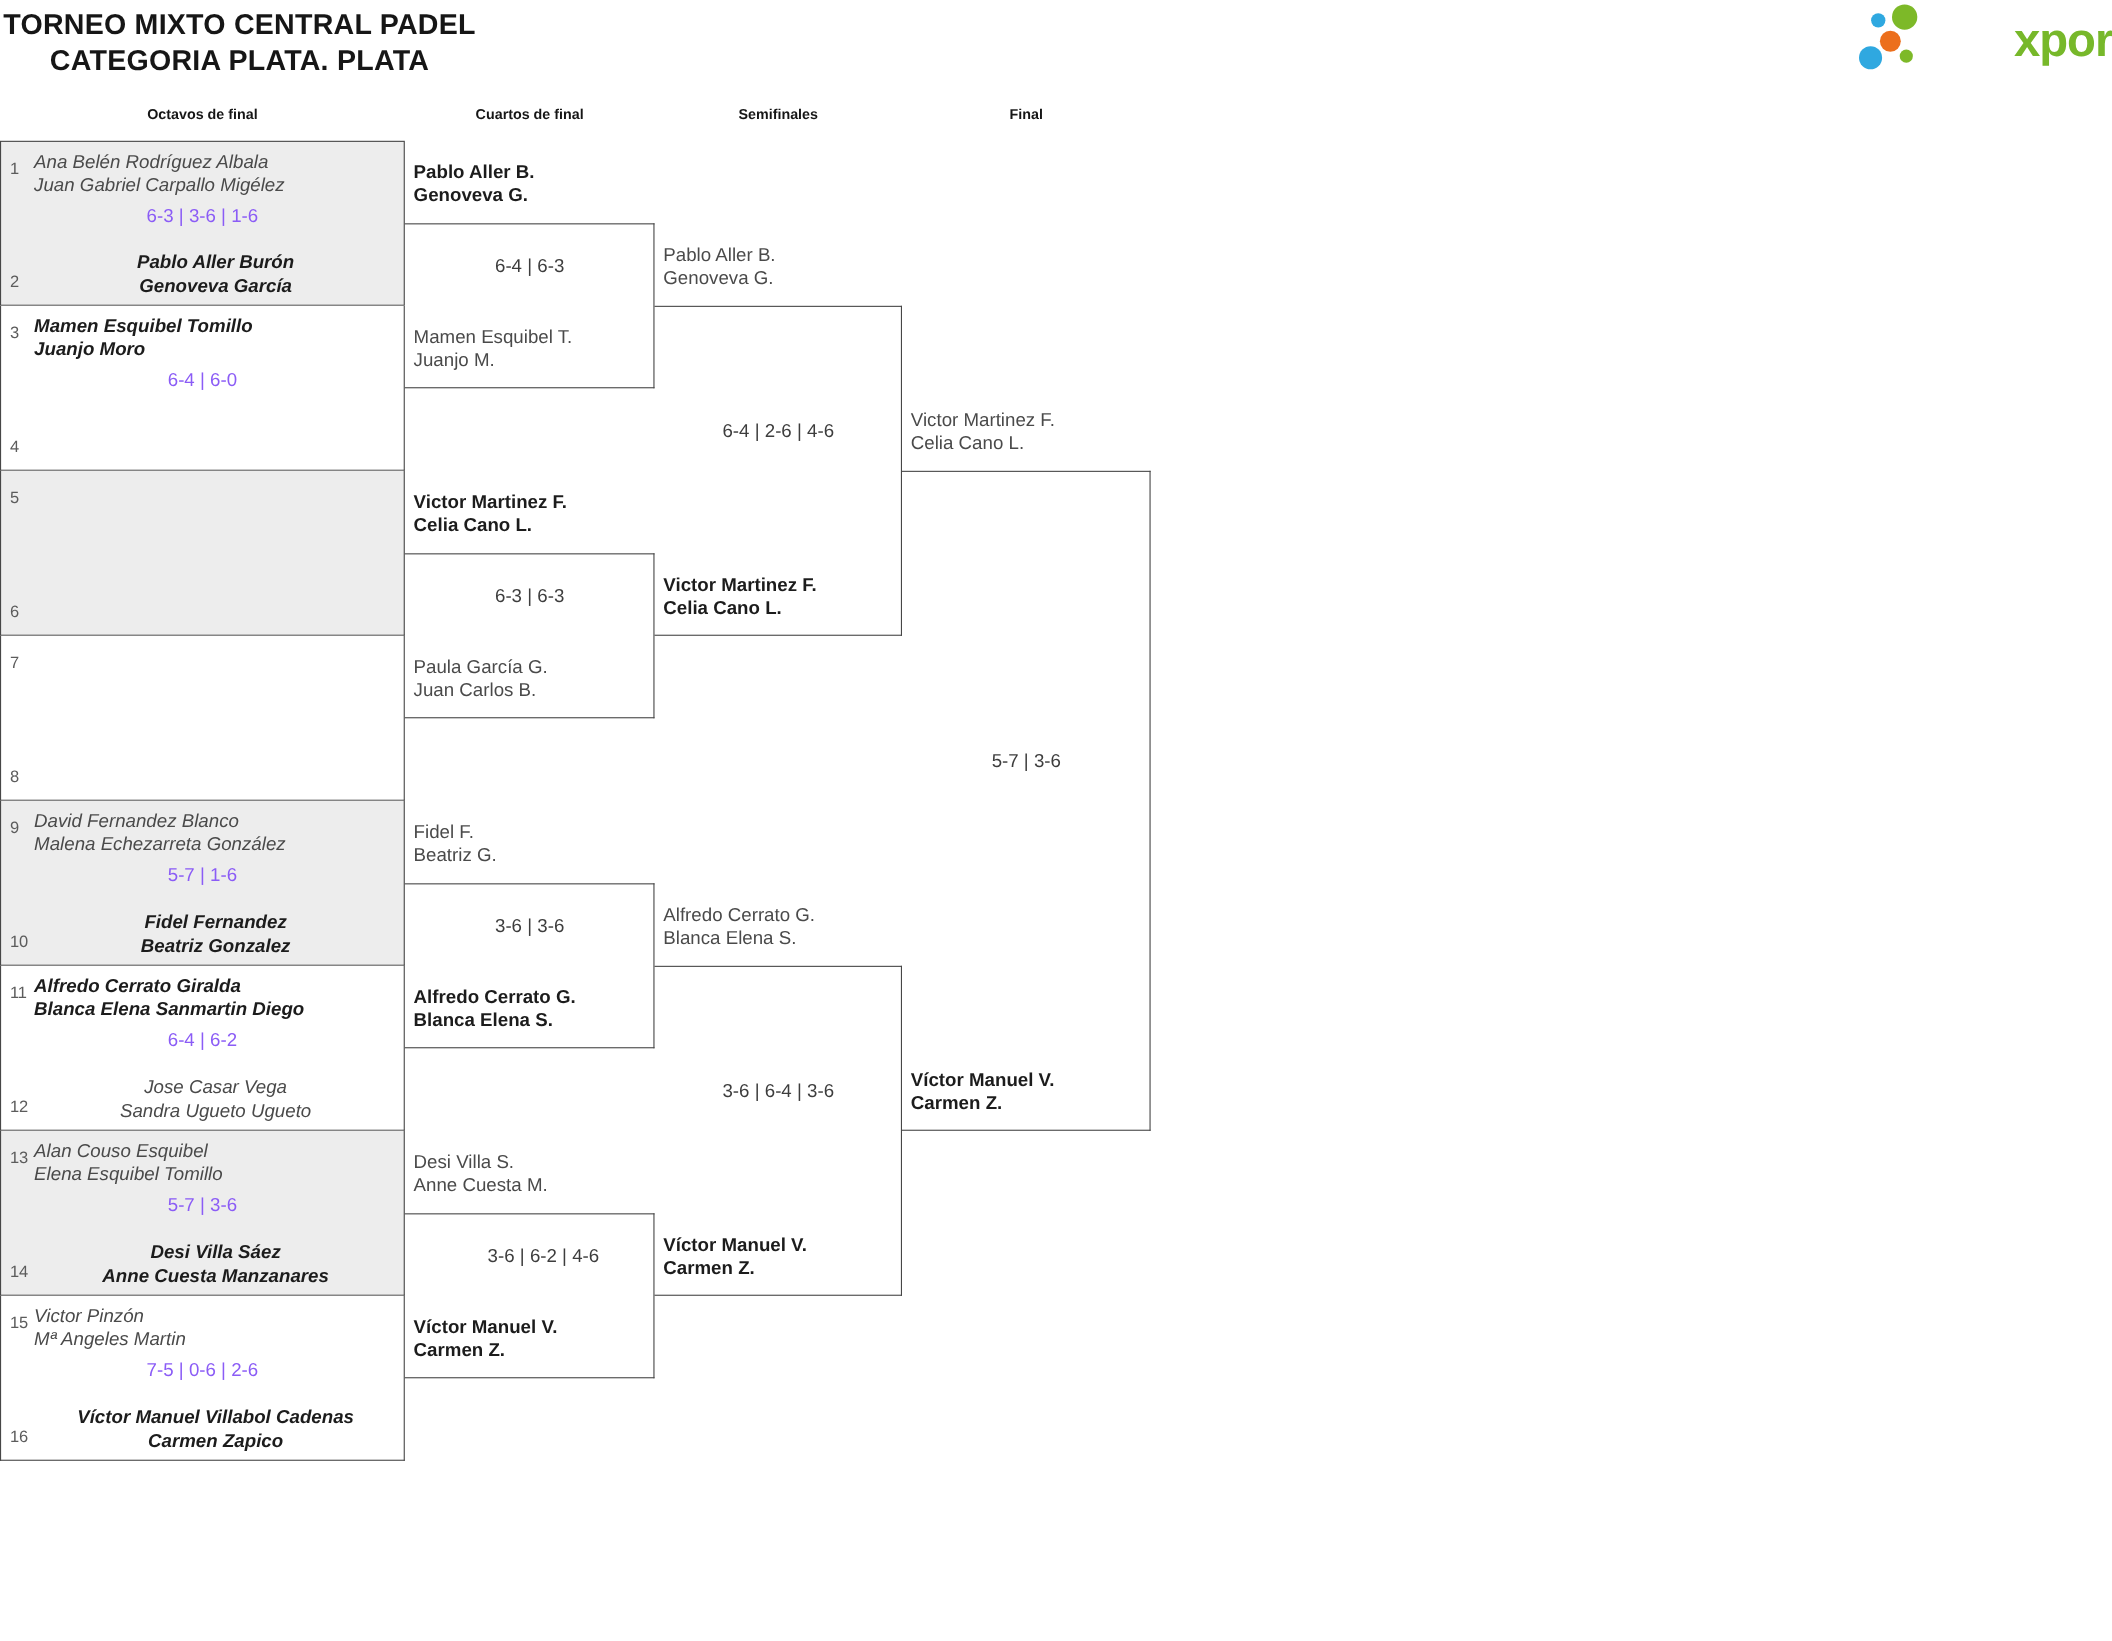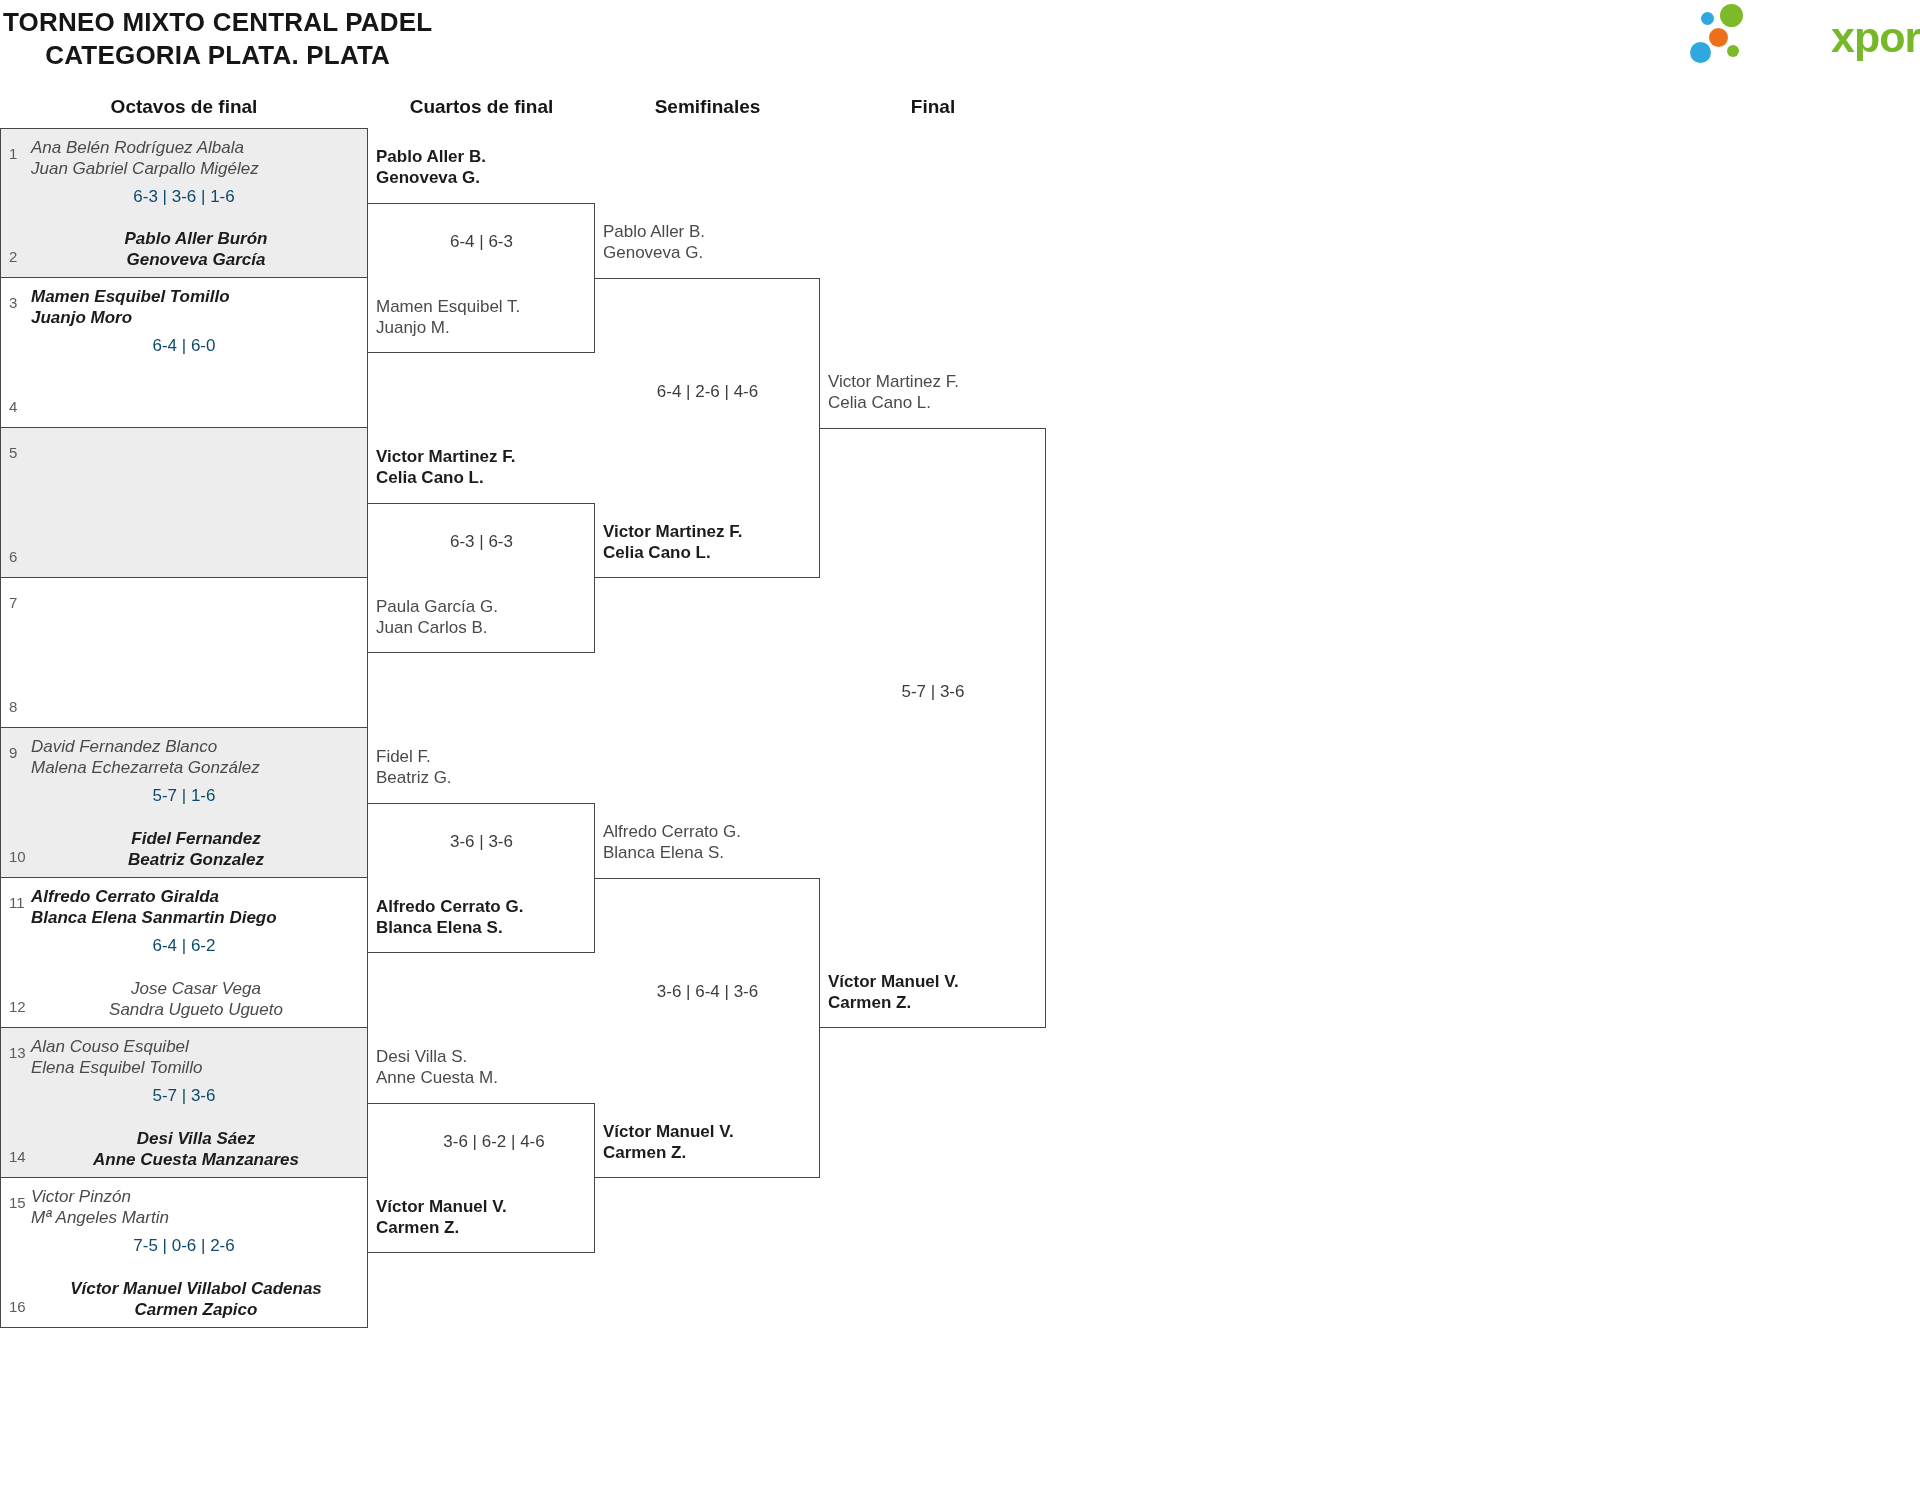--- a/index.html
+++ b/index.html
@@ -12,35 +12,35 @@
   
   .logo-text { position:absolute; left:1831px; top:13px; font-size:43px; font-weight:700;
                color:#77b82a; letter-spacing:-1px; }
   .dot { position:absolute; border-radius:50%; }
   .dot.blue-sm  { left:1701px; top:12px; width:13px; height:13px; background:#2fa8e0; }
   .dot.green-lg { left:1720px; top:4px;  width:23px; height:23px; background:#7db928; }
   .dot.orange   { left:1709px; top:28px; width:19px; height:19px; background:#ec6f1c; }
   .dot.blue-lg  { left:1690px; top:42px; width:21px; height:21px; background:#2fa8e0; }
   .dot.green-sm { left:1727px; top:45px; width:12px; height:12px; background:#7db928; }
 
-  .round-header { position:absolute; top:96px; text-align:center; font-size:19px;
+  .round-header { position:absolute; top:96px; text-align:center; font-size:13px;
                   font-weight:600; color:#161616; }
 
   
   .o-col { position:absolute; left:0; top:128px; width:368px; }
   .o-box { position:relative; height:150px; box-sizing:border-box;
            border:1px solid #474747; background:#fff; }
   .o-box + .o-box { border-top:none; }
   .o-box.shaded { background:#ededed; }
   .seed { position:absolute; left:8px; font-size:15px; color:#5c5c5c; }
   .seed.s-top { top:16px; } .seed.s-bottom { bottom:12px; }
   .team { position:absolute; left:30px; right:6px; font-size:17px; line-height:21px; color:#4a4a4a;font-style:italic; }
   .team.t-top { top:8px; } .team.t-bottom { bottom:7px;text-align:center; }
   .o-score { position:absolute; left:0; right:0; top:57px; text-align:center;
-             font-size:17px; line-height:21px; color:#0c4a6e; }
+             font-size:17px; line-height:21px; color:#8b5cf6; }
 
   
   .match { position:absolute; box-sizing:border-box; border:1px solid #474747; border-left:none; }
   .label { position:absolute; width:215px; font-size:17px; line-height:21px; color:#4a4a4a; }
   .score { position:absolute; text-align:center; font-size:17px; line-height:21px; color:#3d3d3d; }
   .bold  { font-weight:700; color:#1c1c1c; }
   .line  { display:block; }
 </style>
 </head>
 <body>

